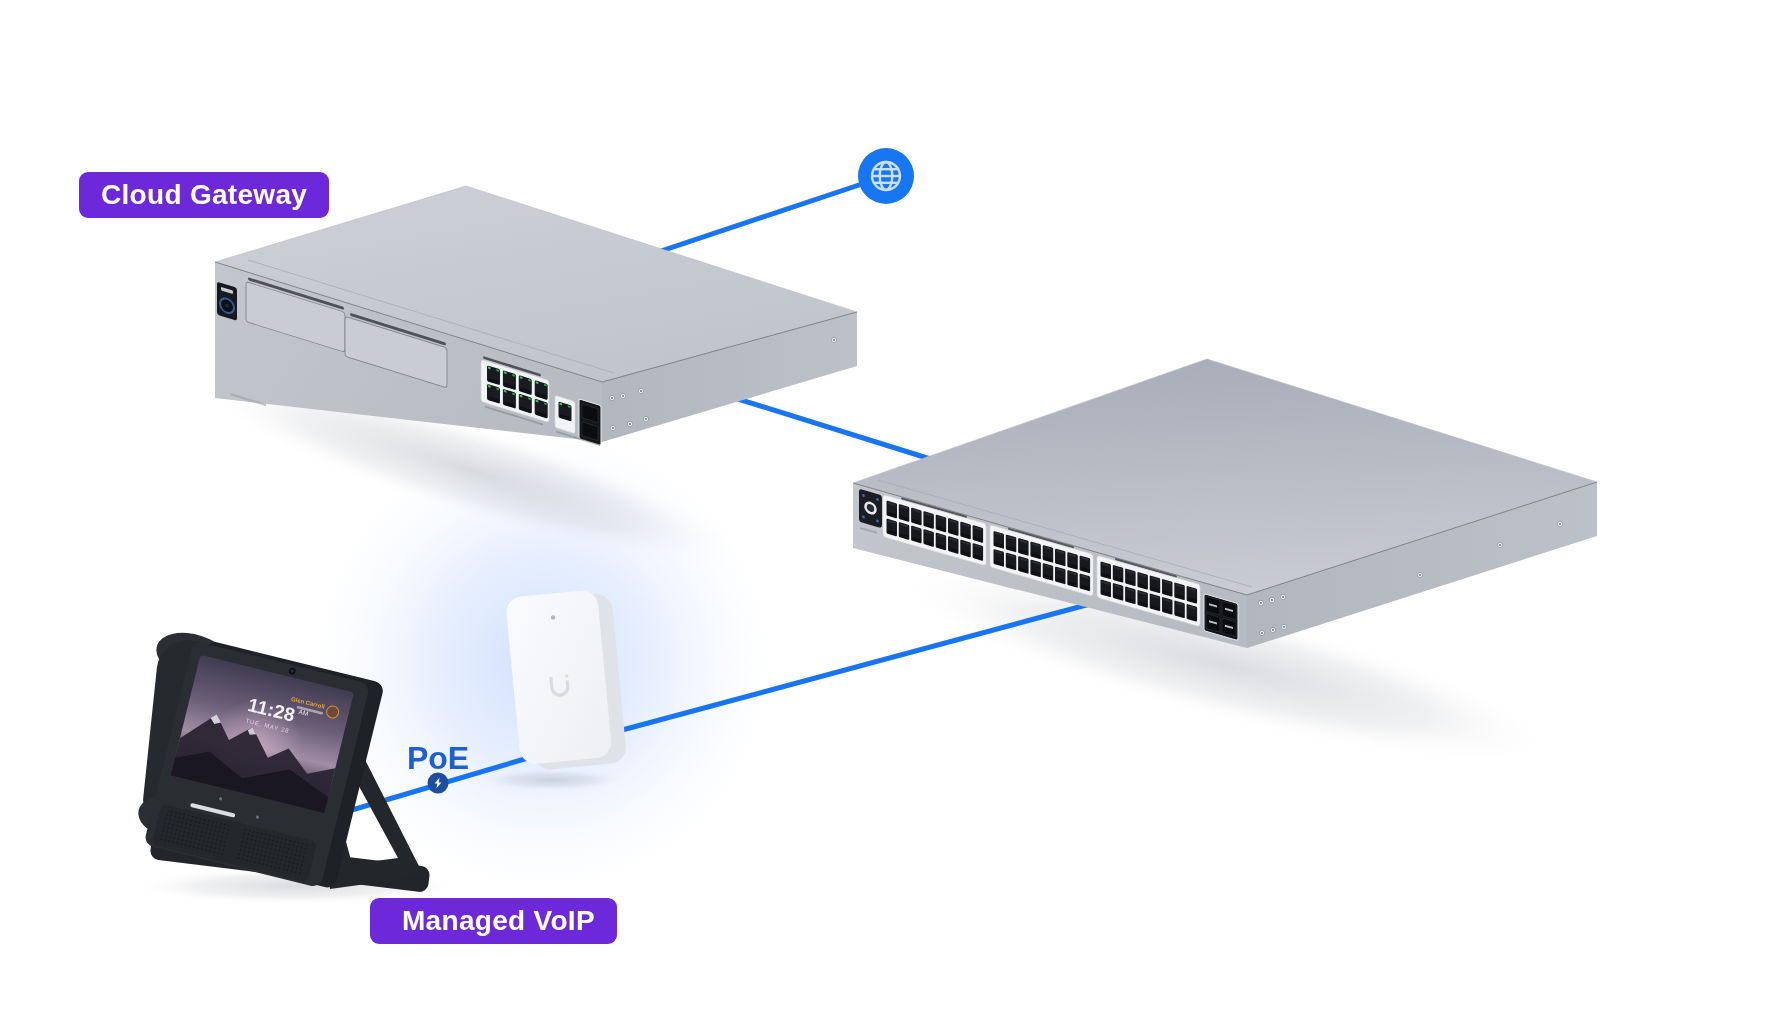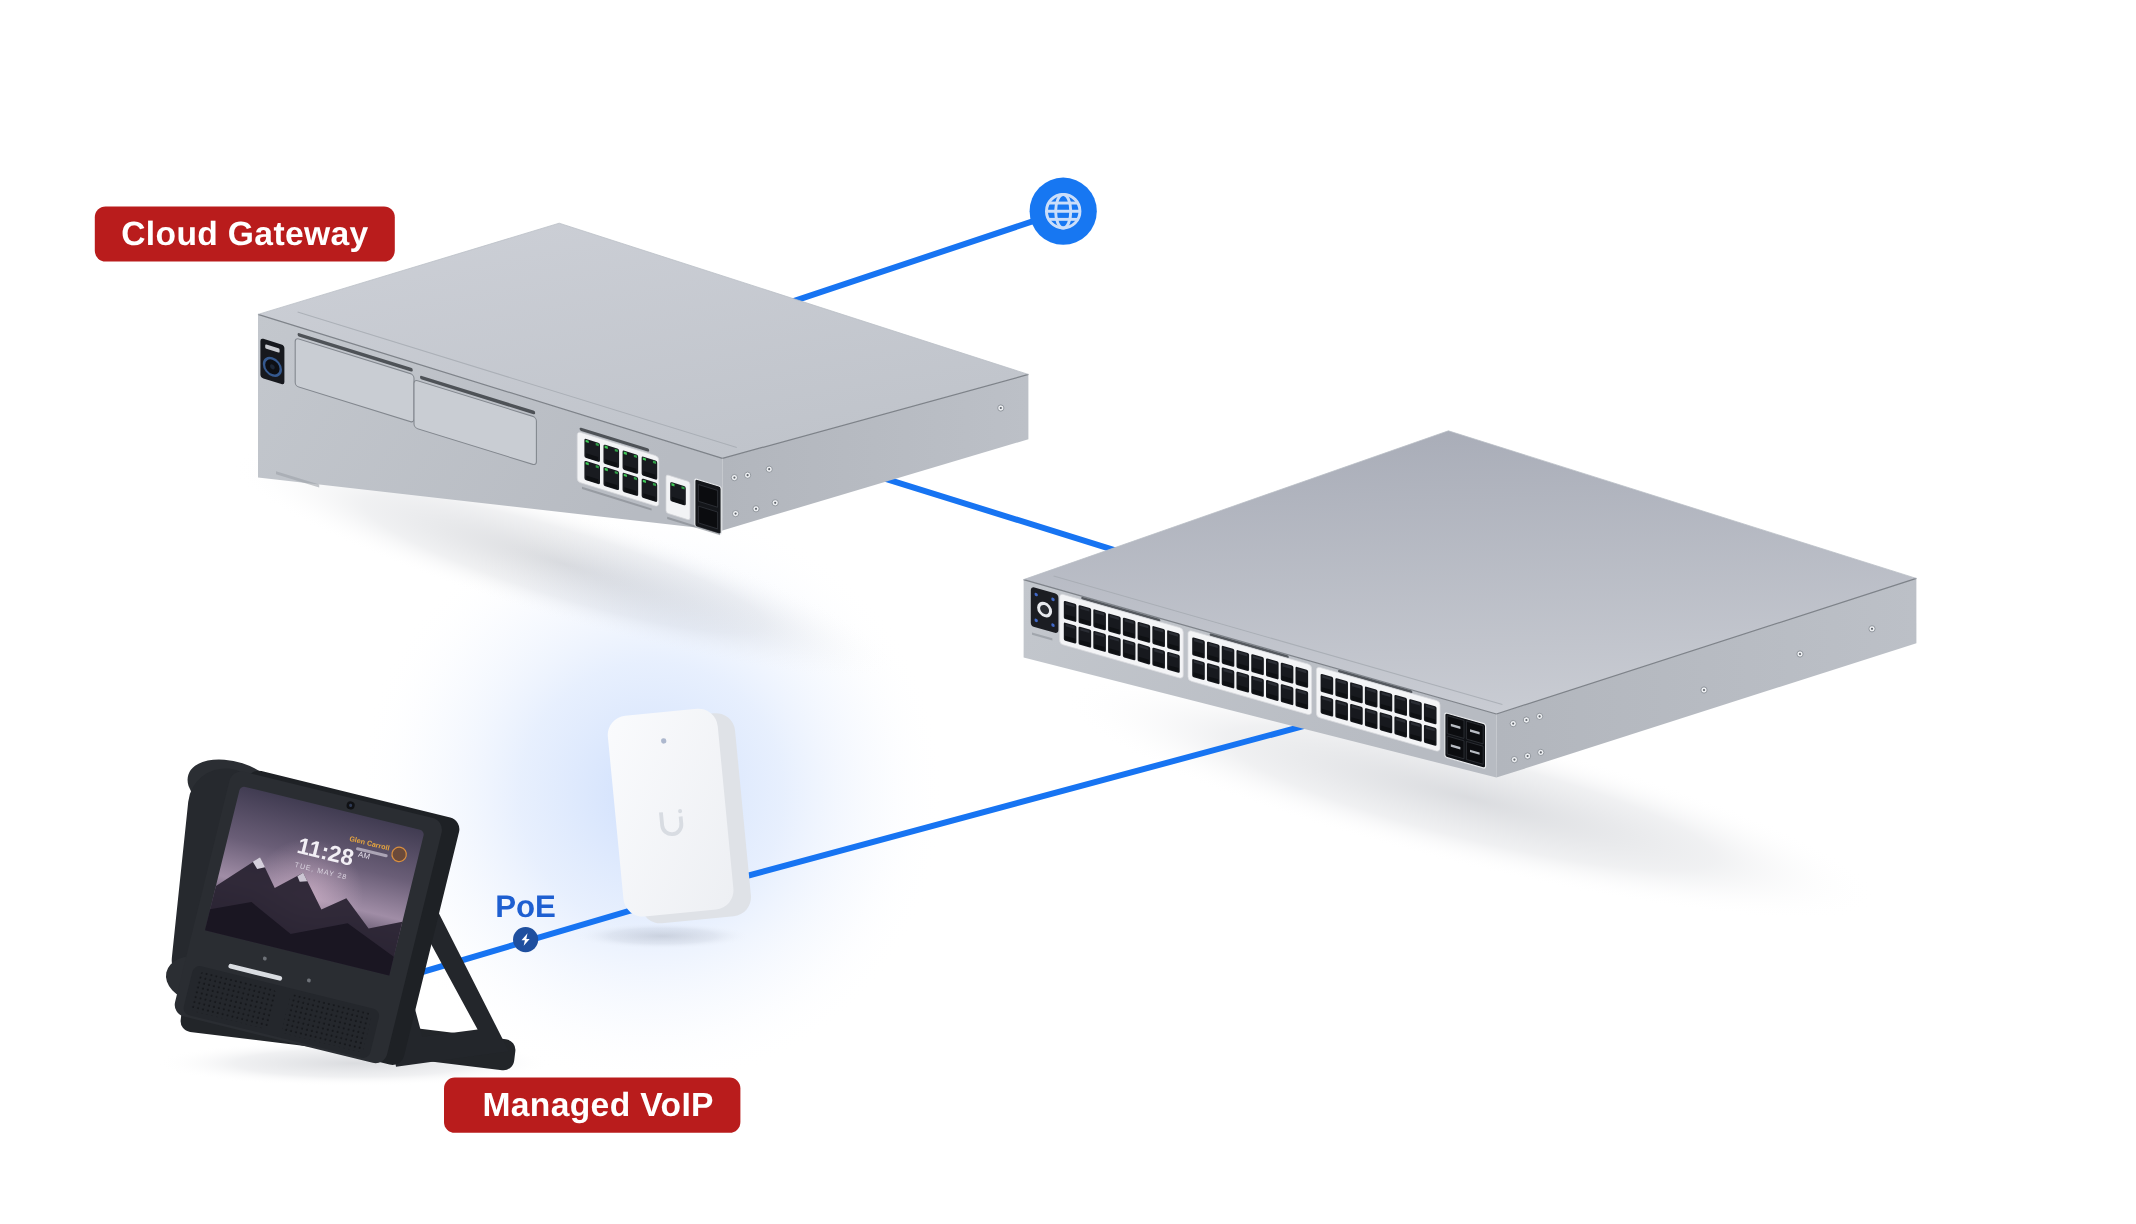--- a/index.html
+++ b/index.html
@@ -2,28 +2,28 @@
 <html><head>
 <meta charset="utf-8">
 <style>
   html,body{margin:0;padding:0;background:#ffffff;}
   #stage{position:relative;width:1780px;height:1020px;overflow:hidden;background:#ffffff;
          font-family:"Liberation Sans",sans-serif;}
   #scene{position:absolute;left:0;top:0;}
   .badge{position:absolute;display:inline-flex;align-items:center;justify-content:center;
          height:46px;padding:0 22px;border-radius:9px;color:#ffffff;
          font-weight:bold;font-size:28px;letter-spacing:.3px;white-space:nowrap;}
-  .badge.gray{background:#b91c1c;}
+  .badge.gray{background:#6d28d9;}
   .badge.blue{background:#1273f0;}
   #badge-cloud-gateway{left:79px;top:172px;}
   #badge-professional-switch{left:1451px;top:368px;}
   #badge-u7{left:632px;top:761px;}
   #badge-voip{left:370px;top:898px;padding-left:32px;}
   #poe-label{position:absolute;left:438px;top:740px;transform:translateX(-50%);
-             color:#1e5fd1;font-weight:bold;font-size:26px;}
+             color:#1e5fd1;font-weight:bold;font-size:32px;}
   #globe{position:absolute;left:858px;top:148px;width:56px;height:56px;border-radius:50%;
          background:#1777f2;display:flex;align-items:center;justify-content:center;}
 </style>
 </head>
 <body>
 
 <div id="stage">
 
 <svg id="scene" width="1780" height="1020" viewBox="0 0 1780 1020">
   <defs>

